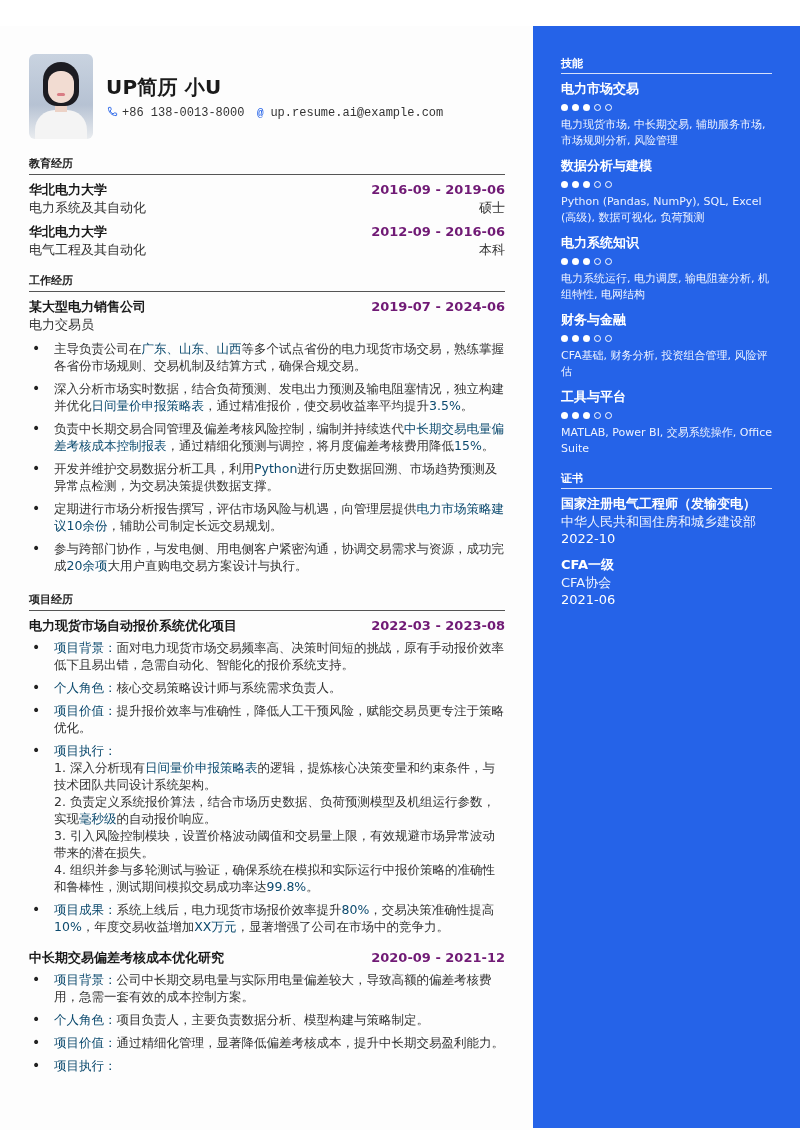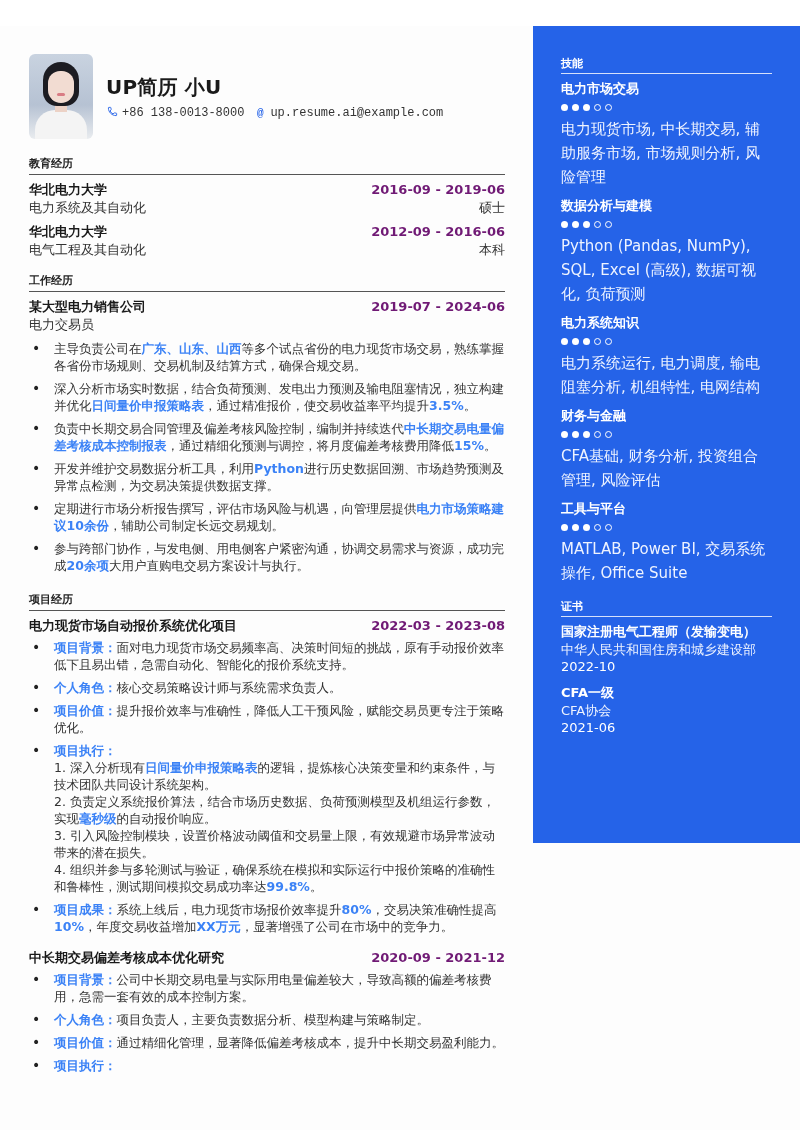--- a/index.html
+++ b/index.html
@@ -1,20 +1,20 @@
 <!DOCTYPE html>
 <html><head>
 <meta charset="utf-8">
 <style>
   * { margin: 0; padding: 0; box-sizing: border-box; }
   html, body { width: 800px; height: 1130px; overflow: hidden; background: #ffffff; }
   body { font-family: "DejaVu Sans", "Liberation Sans", sans-serif; color: #1a1a1a; position: relative; }
   .page { position: absolute; left: 0; top: 26px; width: 800px; height: 1104px; background: #fdfdfd; }
   .main { position: absolute; left: 29px; top: 0; width: 476px; }
-  .sidebar { position: absolute; left: 533px; top: 0; width: 267px; height: 817px; background: #2563e8; color: #ffffff; padding: 30px 28px 0 28px; }
+  .sidebar { position: absolute; left: 533px; top: 0; width: 267px; height: 1102px; background: #2563e8; color: #ffffff; padding: 30px 28px 0 28px; }
 
   
   .header { position: relative; height: 118px; }
   .avatar { position: absolute; left: 0; top: 28px; width: 64px; height: 85px; border-radius: 6px; background: linear-gradient(180deg, #c9d3e0 0%, #b6c2d3 60%, #e9ecef 100%); overflow: hidden; }
   .avatar .hair { position: absolute; left: 14px; top: 8px; width: 36px; height: 44px; border-radius: 18px 18px 14px 14px; background: #1c1c22; }
   .avatar .face { position: absolute; left: 19px; top: 17px; width: 26px; height: 32px; border-radius: 13px 13px 14px 14px; background: #f2dcd2; }
   .avatar .neck { position: absolute; left: 26px; top: 46px; width: 12px; height: 12px; background: #ecd2c6; }
   .avatar .body { position: absolute; left: 6px; top: 56px; width: 52px; height: 34px; border-radius: 20px 20px 0 0; background: #f4f4f4; }
   .avatar .lips { position: absolute; left: 28px; top: 39px; width: 8px; height: 3px; border-radius: 2px; background: #d97c84; }
   .name { position: absolute; left: 77px; top: 48px; font-size: 20px; font-weight: 700; color: #1a1a1a; letter-spacing: 0.2px; }
@@ -25,31 +25,31 @@
   
   .section-title { font-size: 11px; font-weight: 700; color: #222; padding-bottom: 3px; border-bottom: 1.5px solid #555; margin-bottom: 6px; }
   .edu-row, .entry-head { display: flex; justify-content: space-between; align-items: baseline; }
   .edu-school, .entry-title { font-size: 13px; font-weight: 700; color: #1a1a1a; }
   .edu-date, .entry-date { font-size: 13px; font-weight: 700; color: #701a75; }
   .edu-major, .edu-degree, .entry-role { font-size: 13px; color: #333; }
   .edu-block { margin-bottom: 6px; }
   ul.bullets { list-style: none; margin: 4px 0 0 0; }
   ul.bullets li { position: relative; padding-left: 25px; font-size: 12.5px; line-height: 17px; color: #333; margin-bottom: 6px; }
   ul.bullets li::before { content: "•"; position: absolute; left: 3px; top: 0; font-size: 14px; color: #222; }
-  b { color: #3b82f6; font-weight: 700; }
+  b { color: #0c4a6e; font-weight: 400; }
   .sub { display: block; }
 
   
   .sb-title { font-size: 11px; font-weight: 700; padding-bottom: 2px; border-bottom: 1.5px solid #d6e1fb; margin-bottom: 6px; }
   .skill { margin-bottom: 8px; }
   .skill-name { font-size: 13px; font-weight: 700; margin-bottom: 4px; }
   .dots { display: flex; gap: 4px; align-items: center; margin-bottom: 5px; height: 10px; }
   .dot { width: 7px; height: 7px; border-radius: 50%; background: #fff; }
   .dot.off { background: transparent; border: 1.3px solid #fff; width: 7px; height: 7px; }
-  .skill-desc { font-size: 15px; line-height: 24px; color: #eef3ff; }
+  .skill-desc { font-size: 11px; line-height: 16px; color: #eef3ff; }
   .cert { margin-bottom: 8px; }
   .cert-name { font-size: 13px; font-weight: 700; }
   .cert-issuer { font-size: 13px; color: #eef3ff; }
   .cert-date { font-size: 13px; font-weight: 400; }
 </style>
 </head>
 <body>
 
 <div class="page">
 

